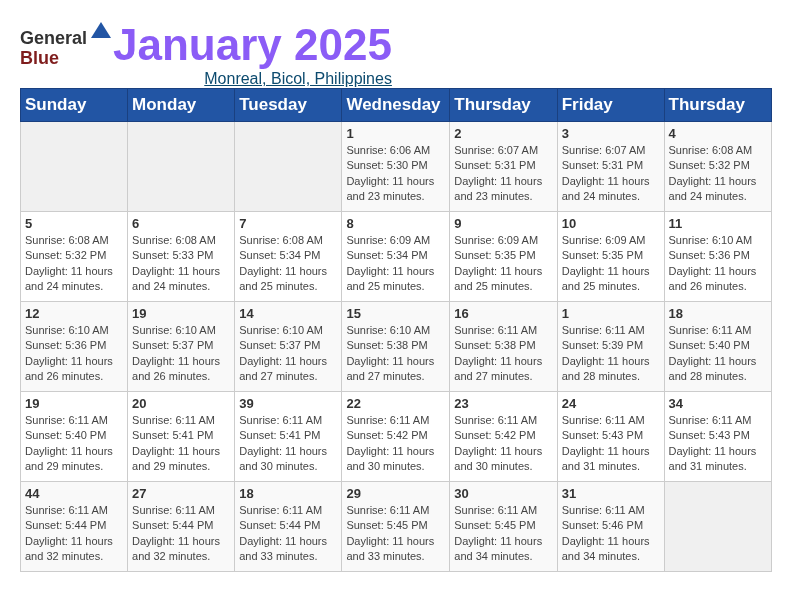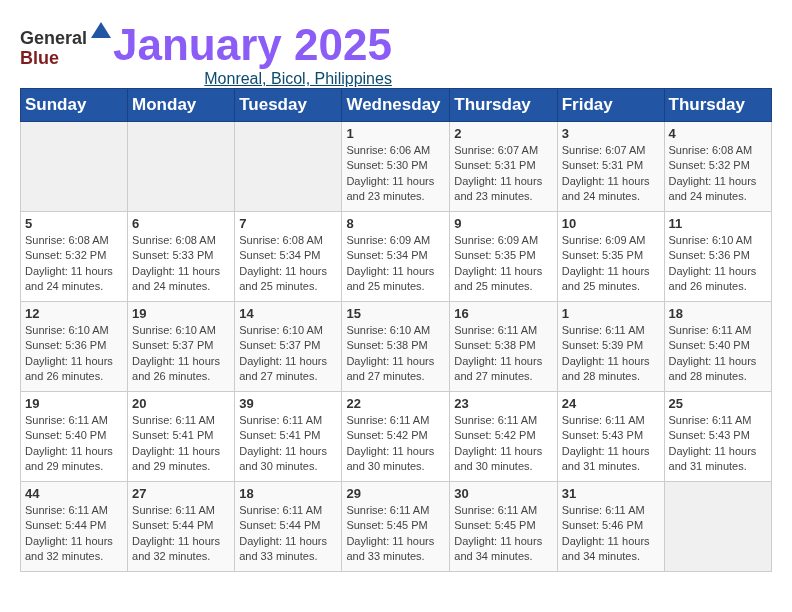--- a/index.html
+++ b/index.html
@@ -295,21 +295,21 @@
 and 30 minutes.</div>
         </td>
         <td>
           <div class="day-number">24</div>
           <div class="day-info" style="white-space: pre-line;">Sunrise: 6:11 AM
 Sunset: 5:43 PM
 Daylight: 11 hours
 and 31 minutes.</div>
         </td>
         <td>
-          <div class="day-number">25</div>
+          <div class="day-number">34</div>
           <div class="day-info" style="white-space: pre-line;">Sunrise: 6:11 AM
 Sunset: 5:43 PM
 Daylight: 11 hours
 and 31 minutes.</div>
         </td>
       </tr>
       <tr>
         <td>
           <div class="day-number">44</div>
           <div class="day-info" style="white-space: pre-line;">Sunrise: 6:11 AM

